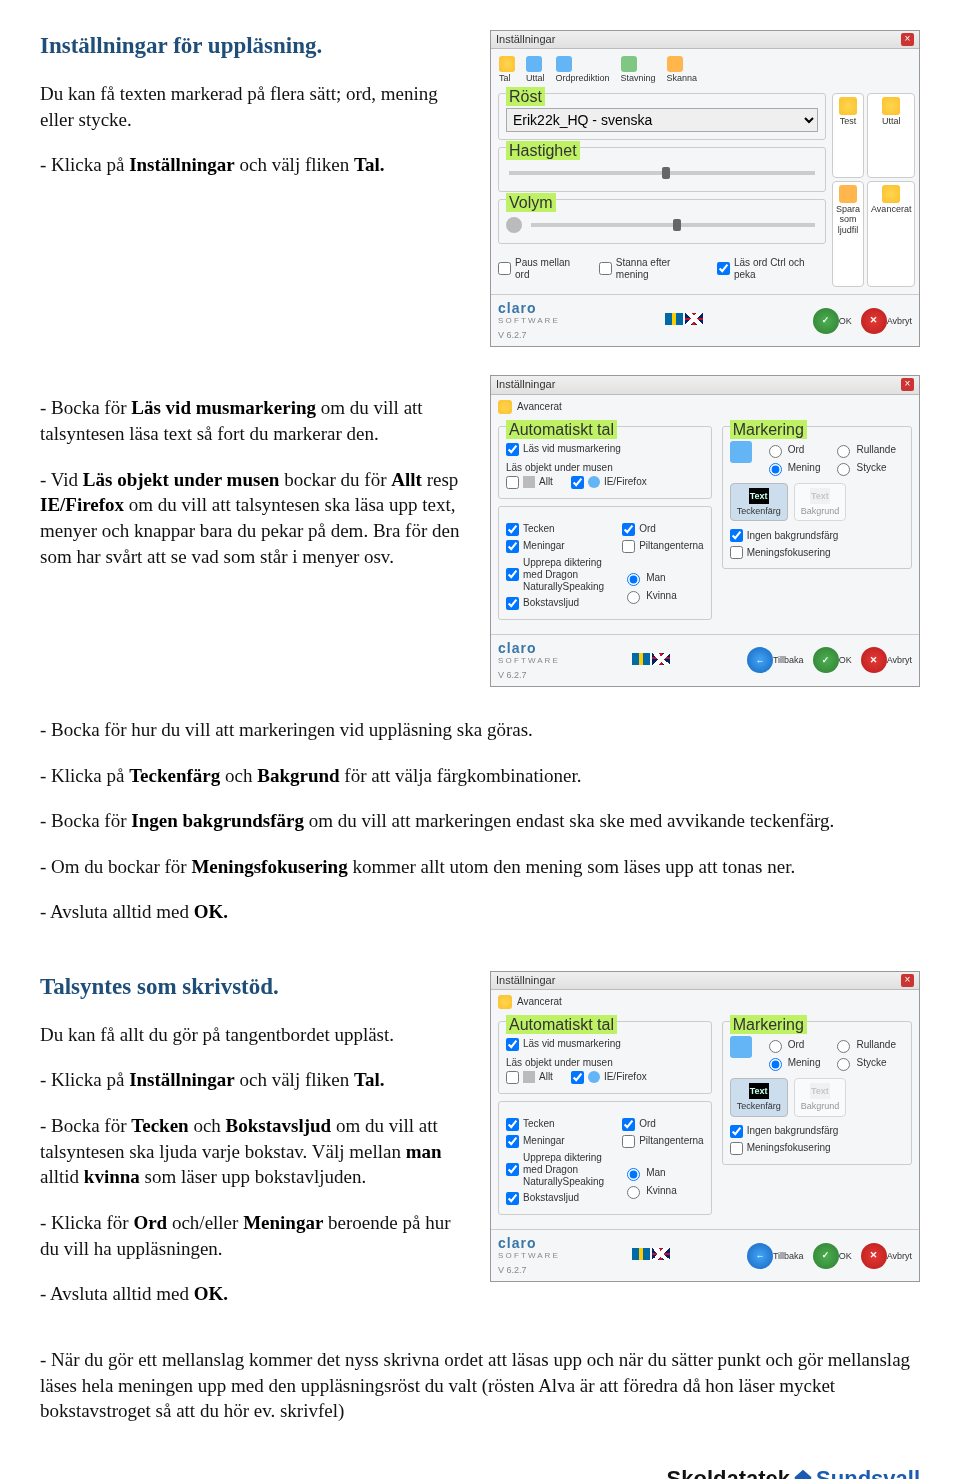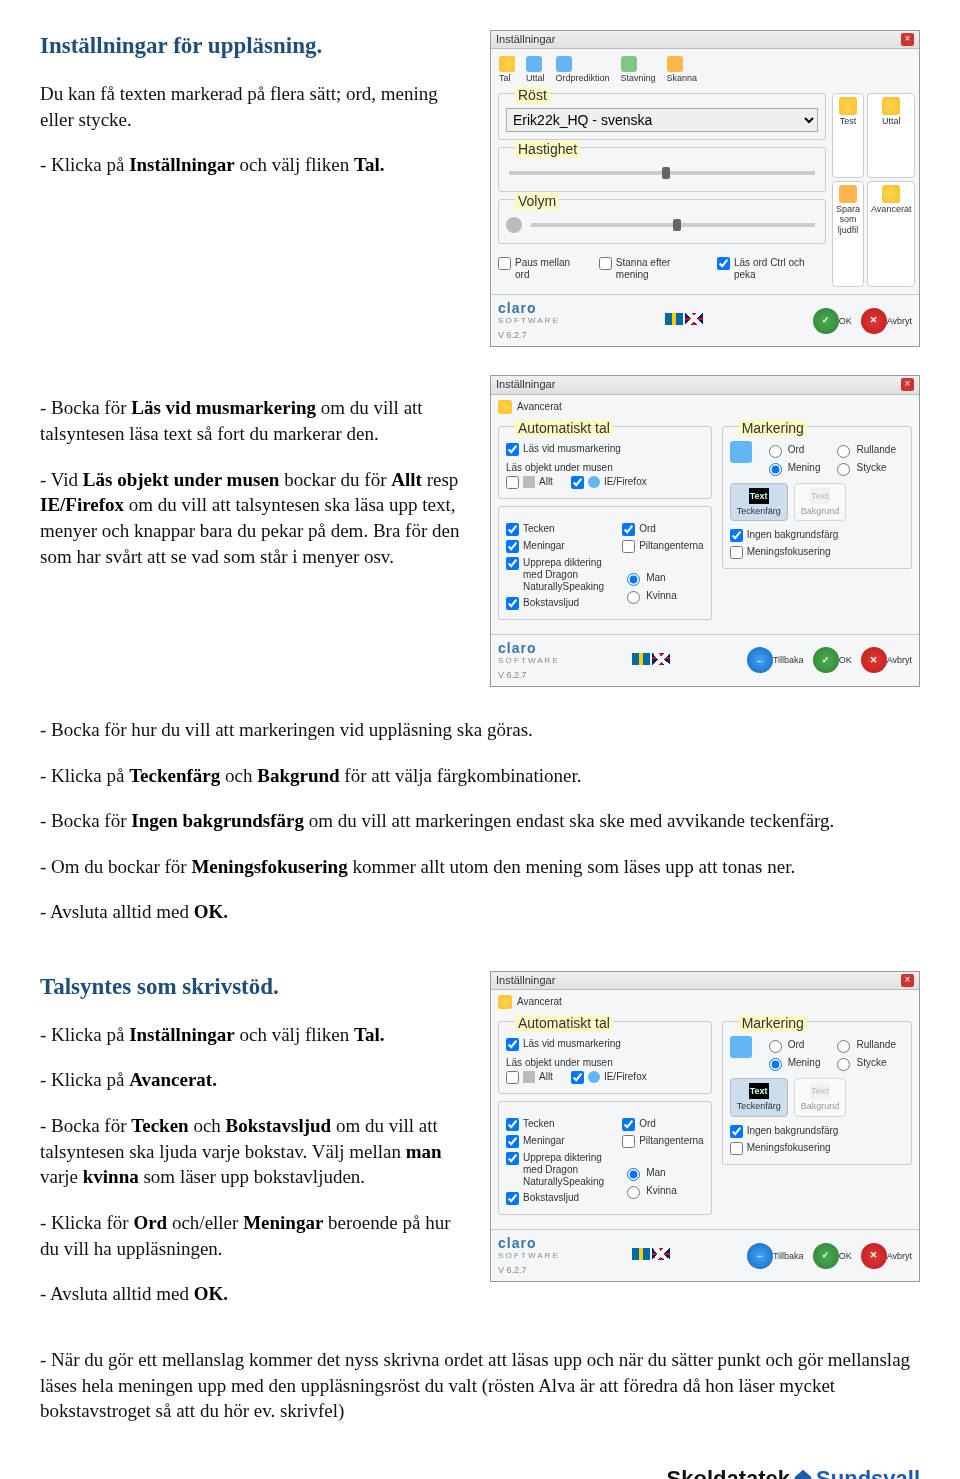--- a/index.html
+++ b/index.html
@@ -18,21 +18,21 @@
 
 
 .win{border:1px solid #999;background:#f4f6f8;font:11px/1.2 Arial,sans-serif;color:#333;margin-bottom:10px}
 .win .titlebar{background:linear-gradient(#f0f0f0,#e0e0e0);padding:2px 5px;display:flex;justify-content:space-between;align-items:center;border-bottom:1px solid #bbb}
 .win .titlebar .x{width:13px;height:13px;background:#c33;border-radius:2px;color:#fff;font-size:10px;text-align:center;line-height:12px}
 .tabs{padding:5px 6px 0 6px;display:flex;gap:7px;flex-wrap:wrap}
 .tab{display:flex;flex-direction:column;align-items:flex-start;gap:1px;font-size:9px;padding:2px}
 .tab .ic{width:16px;height:16px;border-radius:3px}
 .body{padding:7px}
 .group{border:1px solid #ccc;border-radius:3px;padding:14px 7px 7px;margin-bottom:7px;position:relative}
-.group>legend{position:absolute;top:-7px;left:16px;background:#fef9c3;padding:0 3px;font-size:14px}
+.group>legend{position:absolute;top:-7px;left:7px;background:#bef264;padding:0 3px;font-size:16px}
 select.voice{width:100%;font-size:14px;padding:2px;border:1px solid #aaa}
 .slider{height:4px;background:#ccc;margin:9px 3px;position:relative}
 .slider::after{content:'';position:absolute;left:50%;top:-4px;width:8px;height:12px;background:#666;border-radius:2px}
 .sidebtns{display:grid;grid-template-columns:1fr 1fr;gap:3px;margin-left:6px}
 .sbtn{border:1px solid #ccc;background:#fff;padding:3px;border-radius:4px;text-align:center;font-size:9px}
 .sbtn .ic{width:18px;height:18px;margin:0 auto 1px;border-radius:3px}
 .chkrow{display:flex;gap:14px;padding:4px 0;font-size:10px}
 .bottombar{display:flex;justify-content:space-between;align-items:center;padding:5px 7px;border-top:1px solid #ccc}
 .claro{font:bold 14px Arial;color:#3a76a8;letter-spacing:1px}
 .claro small{display:block;font:8px Arial;color:#888;letter-spacing:0}
@@ -40,21 +40,21 @@
 .flag-sv{background:linear-gradient(90deg,#006aa7 40%,#fecc02 40% 60%,#006aa7 60%)}
 .flag-en{background:#012169;position:relative;overflow:hidden}
 .flag-en::before{content:'';position:absolute;inset:0;background:linear-gradient(45deg,transparent 40%,#fff 40% 60%,transparent 60%),linear-gradient(-45deg,transparent 40%,#fff 40% 60%,transparent 60%),linear-gradient(#c8102e,#c8102e) 50%/100% 20% no-repeat,linear-gradient(#c8102e,#c8102e) 50%/20% 100% no-repeat}
 .roundbtn{width:26px;height:26px;border-radius:50%;display:inline-flex;align-items:center;justify-content:center;color:#fff;font-weight:bold;margin-left:3px}
 .ok{background:radial-gradient(#4caf50,#2e7d32)}
 .cancel{background:radial-gradient(#e53935,#b71c1c)}
 .back{background:radial-gradient(#42a5f5,#1565c0)}
 .btnwrap{text-align:center;font-size:9px}
 .twocol{display:flex;gap:10px}
 .twocol>div{flex:1}
-.chk{display:flex;align-items:flex-start;gap:4px;font-size:10px;padding:2px 0}
+.chk{display:flex;align-items:center;gap:4px;font-size:10px;padding:2px 0}
 .chk input{margin:0}
 .radio{display:flex;align-items:center;gap:3px;font-size:10px;padding:1px 0}
 .colorbtn{display:inline-flex;flex-direction:column;align-items:center;border:1px solid #bbb;padding:4px 6px;border-radius:4px;font-size:9px;background:#fff}
 .colorbtn.sel{background:#cde}
 .swatch{width:20px;height:16px;background:#000;color:#cfe;font:bold 9px/16px Arial;text-align:center;margin-bottom:2px}
 .mark-body{display:flex;gap:12px}
 .ic-face{background:radial-gradient(#ffd54f,#fbc02d)}
 .ic-blue{background:#64b5f6}
 .ic-green{background:#81c784}
 .ic-orange{background:#ffb74d}
@@ -300,23 +300,23 @@
 <p><span>- Bocka för </span><b>Ingen bakgrundsfärg</b><span> om du vill att markeringen endast ska ske med avvikande teckenfärg.</span></p>
 <p><span>- Om du bockar för </span><b>Meningsfokusering</b><span> kommer allt utom den mening som läses upp att tonas ner.</span></p>
 <p><span>- Avsluta alltid med </span><b>OK.</b></p>
 
 <br>
 
 
 <div class="row">
  <div class="col-text">
   <h2>Talsyntes som skrivstöd.</h2>
+  <p>Du kan få allt du gör på tangentbordet uppläst.</p>
   <p><span>- Klicka på </span><b>Inställningar</b><span> och välj fliken </span><b>Tal.</b></p>
-  <p><span>- Klicka på </span><b>Avancerat.</b></p>
-  <p><span>- Bocka för </span><b>Tecken</b><span> och </span><b>Bokstavsljud</b><span> om du vill att talsyntesen ska ljuda varje bokstav. Välj mellan </span><b>man</b><span> varje </span><b>kvinna</b><span> som läser upp bokstavljuden.</span></p>
+  <p><span>- Bocka för </span><b>Tecken</b><span> och </span><b>Bokstavsljud</b><span> om du vill att talsyntesen ska ljuda varje bokstav. Välj mellan </span><b>man</b><span> alltid </span><b>kvinna</b><span> som läser upp bokstavljuden.</span></p>
   <p><span>- Klicka för </span><b>Ord</b><span> och/eller </span><b>Meningar</b><span> beroende på hur du vill ha uppläsningen.</span></p>
   <p><span>- Avsluta alltid med </span><b>OK.</b></p>
  </div>
  <div class="col-img">
 
   <div class="win">
    <div class="titlebar">
           <span>Inställningar</span>
           <span class="x">×</span>
         </div>

